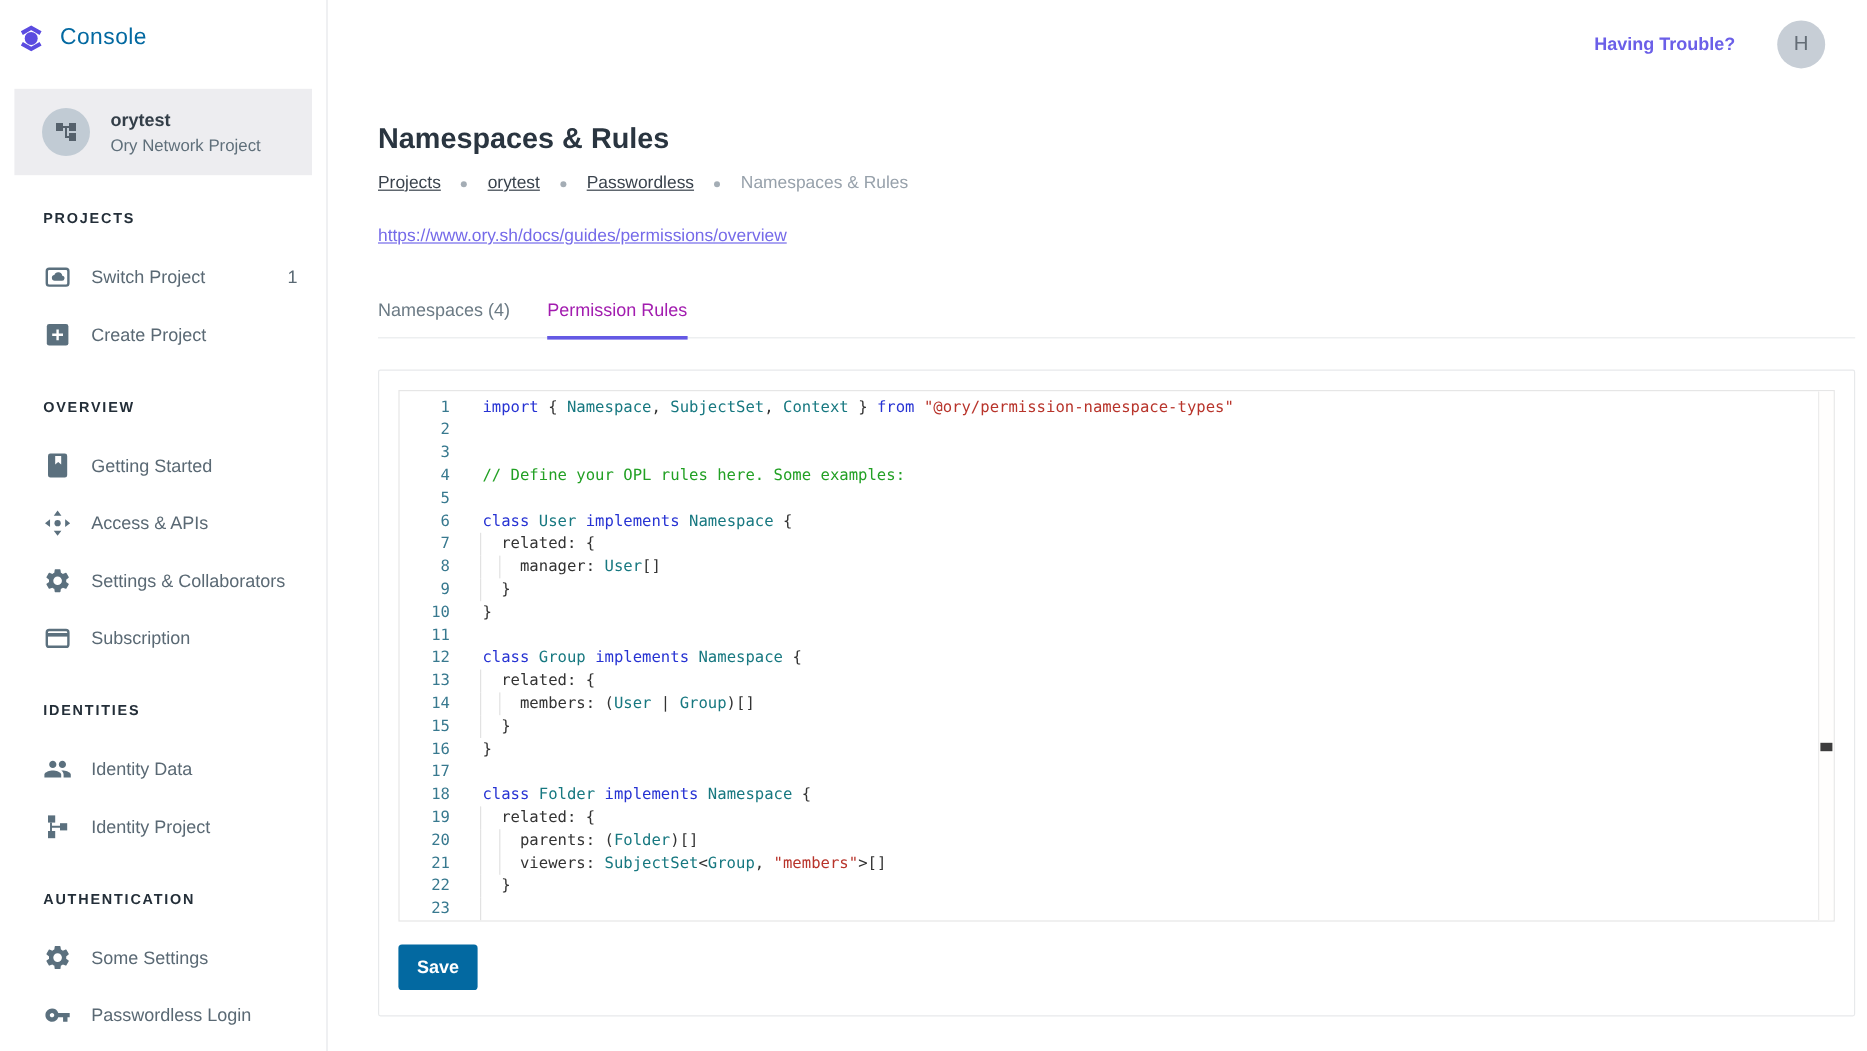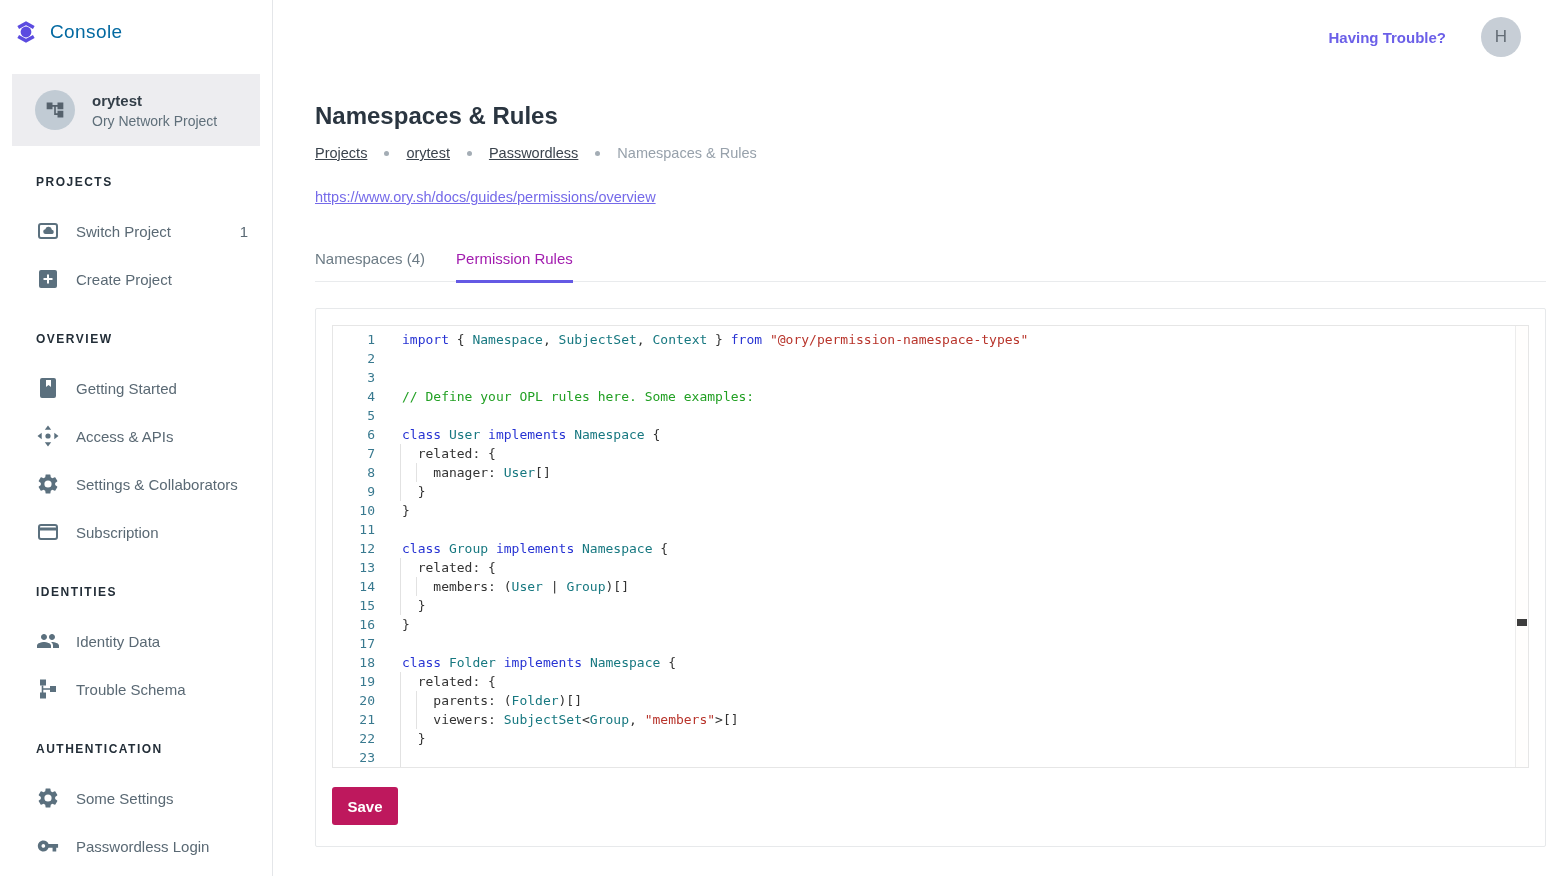--- a/index.html
+++ b/index.html
@@ -61,21 +61,21 @@
   .guide { position:absolute; top:0; bottom:0; width:1px; background:#e2e2e2; }
   .tk-k { color:#2733d3; }
   .tk-t { color:#177880; }
   .tk-s { color:#b8342b; }
   .tk-c { color:#22a024; }
   .tk-p { color:#333333; }
   .ed-scroll { position:absolute; right:0; top:0; bottom:0; width:13px;
     border-left:1px solid #ececec; background:#fffefd; }
   .ed-thumb { position:absolute; left:1px; right:1px; top:293px; height:7px;
     background:#3d3d3d; cursor:grab; }
-  .save-btn { margin-top:19px; width:66px; height:38px; background:#be185d; color:#fff;
+  .save-btn { margin-top:19px; width:66px; height:38px; background:#0369a1; color:#fff;
     font-size:15px; font-weight:700; border:none; border-radius:3px; cursor:pointer;
     font-family:"Liberation Sans", sans-serif; }
 </style>
 </head>
 <body>
 
 <div class="sidebar">
   <div class="brand">
     <span class="side-icon" style="color:#5b4be0">
       <svg width="26" height="26" viewBox="0 0 24 24">
@@ -171,21 +171,21 @@
         </div>
         <div class="side-item">
           <span class="side-icon">
             <svg width="24" height="24" viewBox="0 0 24 24" fill="currentColor">
               <rect x="4" y="2.5" width="6" height="6"></rect>
               <rect x="4" y="15.5" width="6" height="6"></rect>
               <rect x="14" y="9" width="6" height="6"></rect>
               <path d="M6.5 8.5v10M6.5 12h8" stroke="currentColor" stroke-width="1.6" fill="none"></path>
             </svg>
           </span>
-          <span class="side-label">Trouble Schema</span>
+          <span class="side-label">Identity Project</span>
         </div>
       </div>
       <div class="side-section-title">AUTHENTICATION</div>
       <div class="side-items">
         <div class="side-item">
           <span class="side-icon">
             <svg width="24" height="24" viewBox="0 0 24 24" fill="currentColor">
               <path d="M19.14 12.94c.04-.3.06-.61.06-.94s-.02-.64-.07-.94l2.03-1.58a.49.49 0 0 0 .12-.61l-1.92-3.32a.49.49 0 0 0-.59-.22l-2.39.96a7 7 0 0 0-1.62-.94l-.36-2.54a.48.48 0 0 0-.48-.41h-3.84c-.24 0-.43.17-.47.41l-.36 2.54c-.59.24-1.13.57-1.62.94l-2.39-.96a.48.48 0 0 0-.59.22L2.74 8.87c-.12.21-.08.47.12.61l2.03 1.58c-.05.3-.09.63-.09.94s.02.64.07.94l-2.03 1.58a.49.49 0 0 0-.12.61l1.92 3.32c.12.22.37.29.59.22l2.39-.96c.5.38 1.03.7 1.62.94l.36 2.54c.05.24.24.41.48.41h3.84c.24 0 .44-.17.47-.41l.36-2.54c.59-.24 1.13-.56 1.62-.94l2.39.96c.22.08.47 0 .59-.22l1.92-3.32a.49.49 0 0 0-.12-.61l-2.01-1.58zM12 15.6a3.6 3.6 0 1 1 0-7.2 3.6 3.6 0 0 1 0 7.2z"></path>
             </svg>
           </span>

